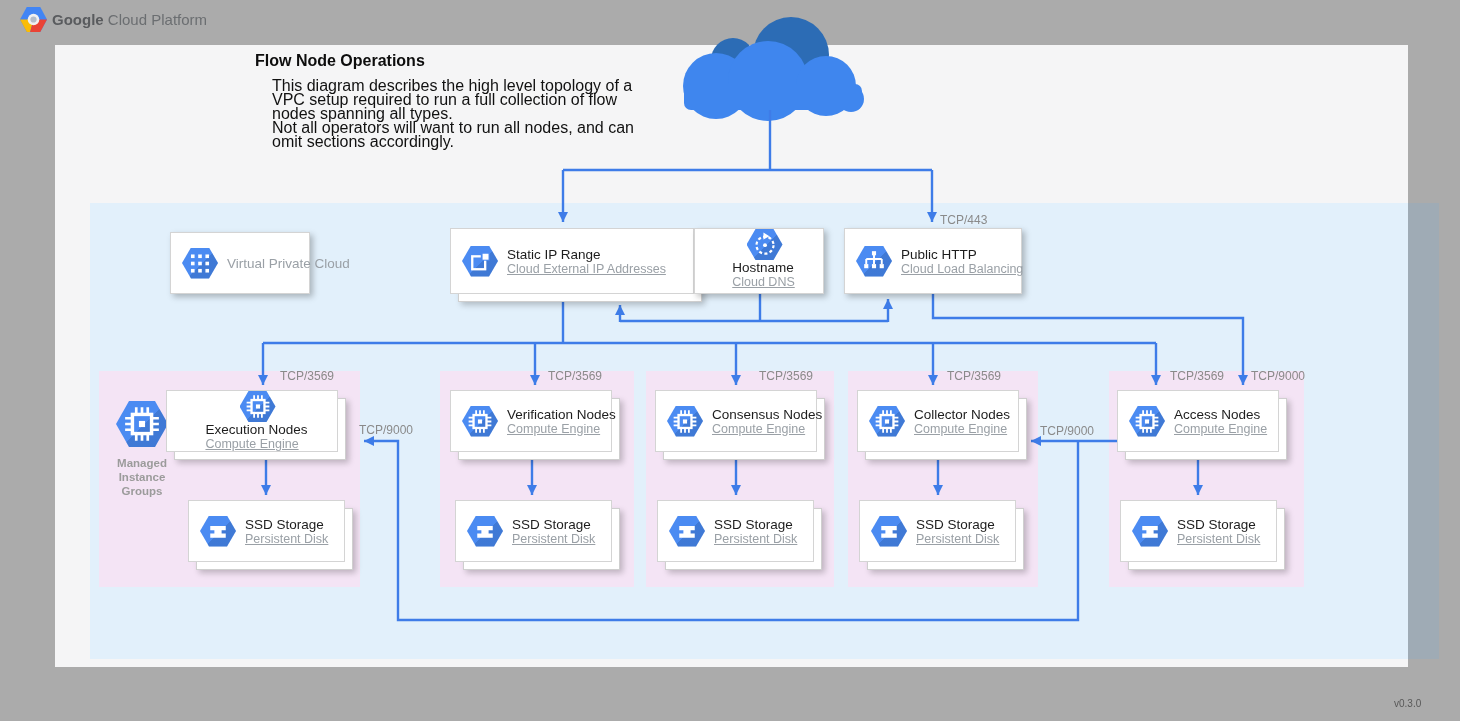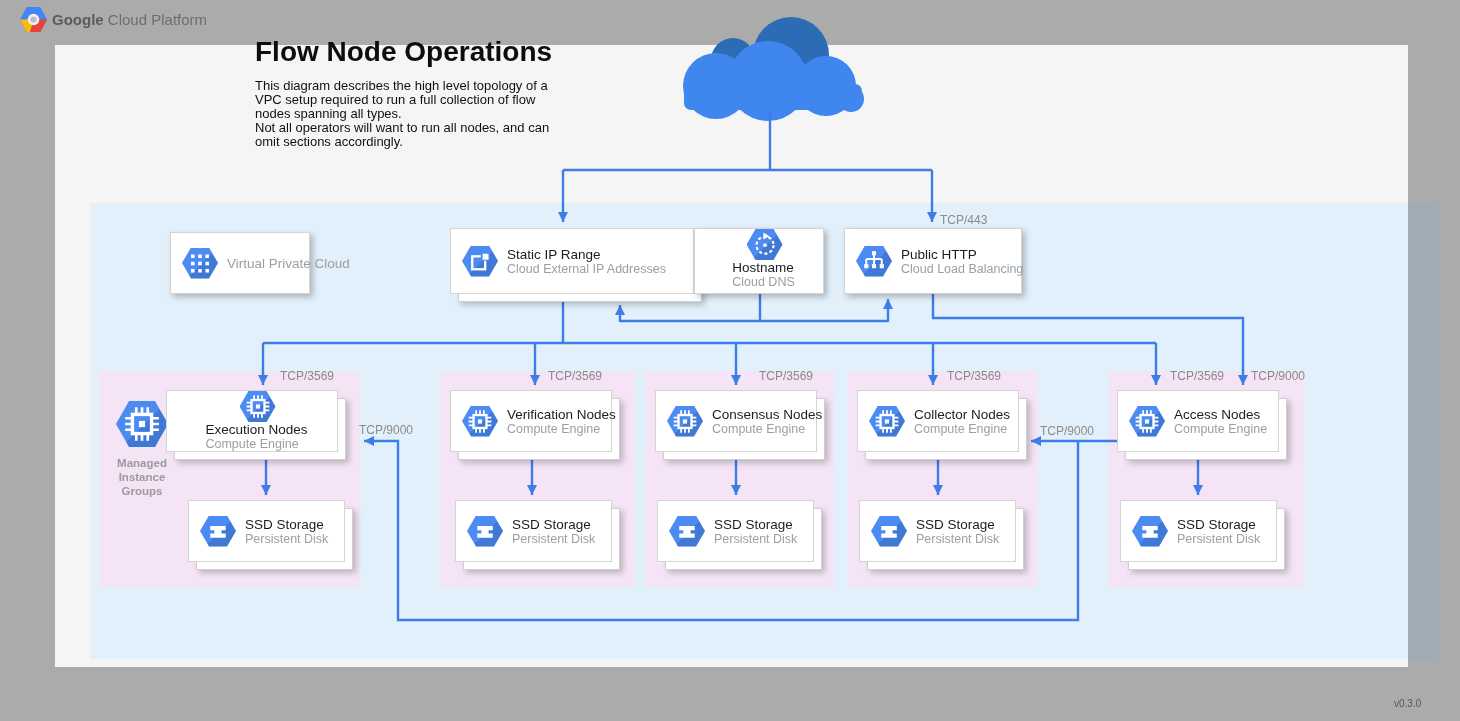--- a/index.html
+++ b/index.html
@@ -10,34 +10,34 @@
     background:#ababab;
     font-family:"Liberation Sans", sans-serif;
     overflow:hidden;
   }
   
   .brand { position:absolute; left:52px; top:11px; font-size:15px; color:#6b6e71; }
   .brand b { color:#595b5e; font-weight:bold; }
   .logo { position:absolute; left:20px; top:7px; width:27px; height:25px; }
   
   .canvas { position:absolute; left:55px; top:45px; width:1353px; height:622px; background:#f5f5f6; }
-  .page-title { position:absolute; left:255px; top:36px; font-size:28px; font-weight:bold; color:#0d0d0d; }
-  .page-desc { position:absolute; left:255px; top:79px; font-size:13px; line-height:14px; color:#111; }
+  .page-title { position:absolute; left:255px; top:52px; font-size:16px; font-weight:bold; color:#0d0d0d; }
+  .page-desc { position:absolute; left:272px; top:79px; font-size:16px; line-height:14px; color:#111; }
   .multiline { white-space:pre-line; }
   
   .zone-blue { position:absolute; left:90px; top:203px; width:1349px; height:456px; background:#e2f0fb; }
   .zone-overhang { position:absolute; left:1408px; top:203px; width:31px; height:456px; background:#9fabb5; }
   .zone-pink { position:absolute; top:371px; height:216px; background:#f4e4f5; }
   
   .card { position:absolute; background:#ffffff; border:1px solid #d4d4d4; display:flex; align-items:center; }
   .card.single { box-shadow:3px 3px 6px rgba(0,0,0,0.25); }
   .card.stacked { box-shadow:8px 8px 0 -1px #ffffff, 8px 8px 0 0 #cfcfcf, 11px 11px 6px rgba(0,0,0,0.22); }
   .card-text { margin-left:9px; }
   .card-title { font-size:13.5px; color:#1d1d1d; white-space:nowrap; }
-  .card-sub { font-size:12.5px; color:#9aa0a6; white-space:nowrap; }
+  .card-sub { font-size:12.5px; color:#9aa0a6; white-space:nowrap;text-decoration:underline; }
   .card-title.gray { color:#9aa0a6; line-height:15px; }
   
   .hex { position:relative; margin-left:11px; flex:0 0 auto;
          clip-path:polygon(25% 0,75% 0,100% 50%,75% 100%,25% 100%,0 50%);
          background:#4b8bf2; }
   .hex::after { content:""; position:absolute; inset:0;
          background:linear-gradient(135deg, transparent 53%, rgba(21,58,112,0.22) 53%); }
   .hex svg { position:absolute; inset:0; width:100%; height:100%; z-index:1; }
   .hex-sm { width:36px; height:31px; }
   .hex-mig { position:absolute; left:116px; top:401px; width:52px; height:46px; margin:0; }

